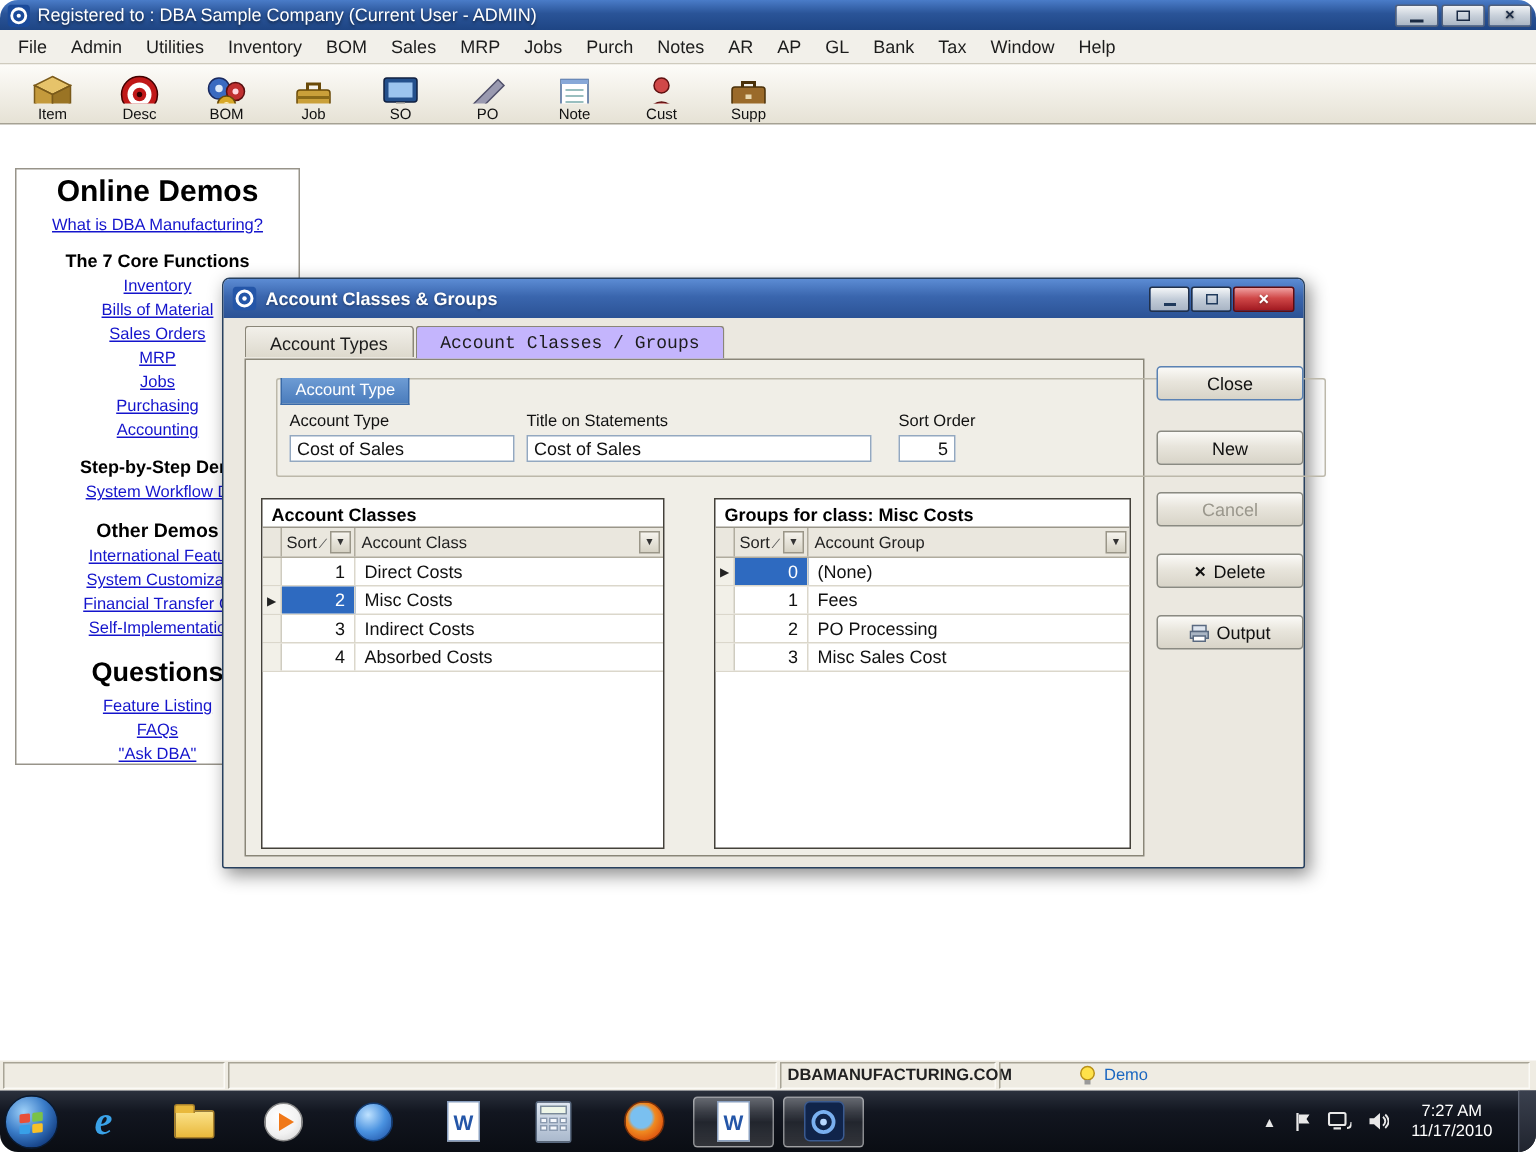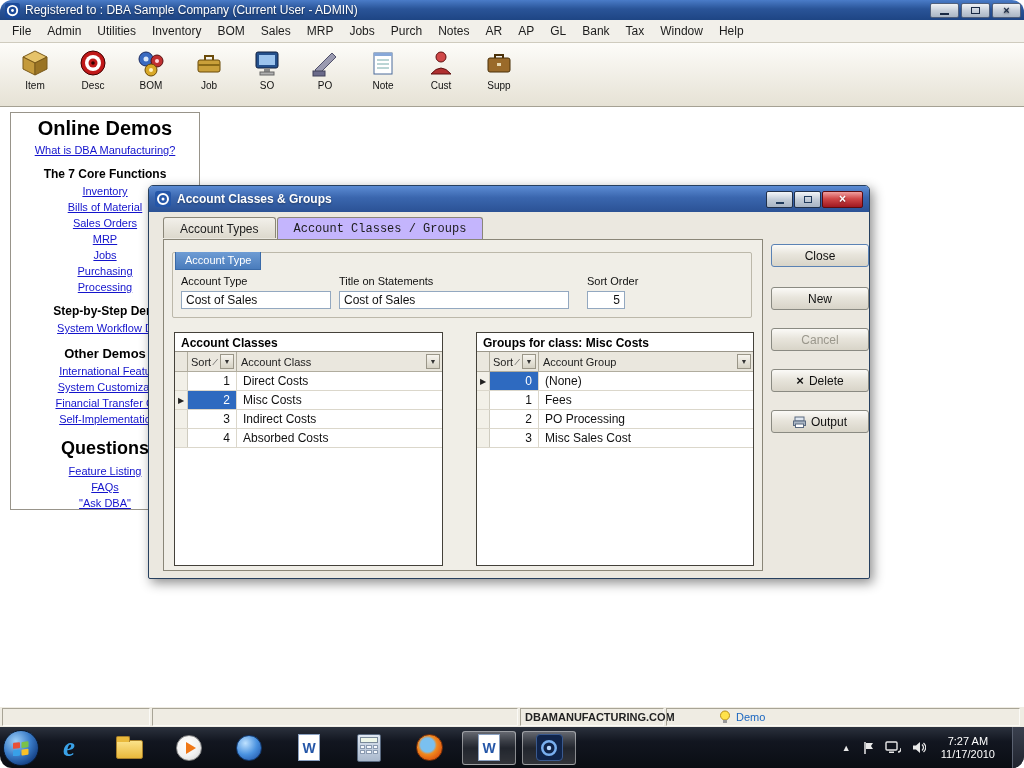--- a/index.html
+++ b/index.html
@@ -19,21 +19,21 @@
     display:flex; align-items:center; justify-content:center; color:#1a2a44; font-size:11px; font-weight:bold; }
   .glyph-bar { width:9px; height:2px; background:#1a2a44; margin-top:7px; }
   .glyph-box { width:9px; height:7px; border:1px solid #1a2a44; }
 
   
   .menubar { position:absolute; top:20px; left:0; right:0; height:23px; background:#f2f0ea;
     border-bottom:1px solid #cfcbbe; display:flex; align-items:center; font-size:12px; color:#1c1c1c; padding-left:4px; }
   .menu-item { padding:3px 8px; }
 
   
-  .toolbar { position:absolute; top:43px; left:0; right:0; height:64px;
+  .toolbar { position:absolute; top:43px; left:0; right:0; height:40px;
     background:linear-gradient(180deg,#fdfcf9,#e6e2d5); border-bottom:1px solid #a5a193;
     display:flex; padding-left:6px; }
   .tb-item { width:58px; display:flex; flex-direction:column; align-items:center; padding-top:5px; }
   .tb-label { font-size:10px; margin-top:2px; color:#111; }
 
   
   .sidebar { position:absolute; left:10px; top:112px; width:190px; height:398px;
     border:1px solid #98948a; background:#fff; text-align:center; overflow:hidden; z-index:5; }
   .sb-title { font-size:20px; font-weight:bold; margin-top:4px; color:#000; }
   .sb-link { display:block; color:#1414cc; text-decoration:underline; font-size:11px; margin:4px 0; cursor:pointer; }
@@ -62,21 +62,21 @@
 
   .tabs { position:absolute; left:14px; top:5px; display:flex; z-index:3; }
   .tab { height:21px; padding:4px 16px 0; font-size:12px; color:#1c1c1c;
     background:linear-gradient(180deg,#f2f0ea,#ddd9cd); border:1px solid #8a8678; border-bottom:none;
     border-radius:3px 3px 0 0; margin-right:1px; }
   .tab.active { background:#c4b5fd; height:22px; margin-bottom:-1px; position:relative; z-index:4;font-family:Liberation Mono, monospace; }
 
   .tabpage { position:absolute; left:14px; top:27px; width:600px; height:332px;
     background:#f0eee7; border:1px solid #8a8678; }
 
-  .groupbox { position:absolute; left:8px; top:12px; width:580px; height:66px;
+  .groupbox { position:absolute; left:20px; top:12px; width:700px; height:66px;
     border:1px solid #bcb8aa; border-radius:2px; }
   .chip { position:absolute; left:2px; top:-1px; background:linear-gradient(180deg,#6e9cd4,#4a7cbc);
     color:#fff; font-size:11px; padding:2px 9px 3px; border:1px solid #3a6aa8; border-top:none; }
   .field { position:absolute; top:22px; }
   .field .flabel { font-size:11px; color:#111; display:block; margin-bottom:3px; }
   .field input { height:18px; border:1px solid #93a8c0; font-size:12px; padding:0 4px;
     background:#fff; font-family:inherit; color:#111; }
 
   .grid { position:absolute; top:92px; background:#fff; border:1px solid #44413a; overflow:hidden; }
   .grid.gleft  { left:10px;  width:269px; height:234px; }
@@ -284,21 +284,21 @@
   <div class="sidebar">
     <div class="sb-title">Online Demos</div>
     <a class="sb-link">What is DBA Manufacturing?</a>
     <div class="sb-head">The 7 Core Functions</div>
     <a class="sb-link">Inventory</a>
     <a class="sb-link">Bills of Material</a>
     <a class="sb-link">Sales Orders</a>
     <a class="sb-link">MRP</a>
     <a class="sb-link">Jobs</a>
     <a class="sb-link">Purchasing</a>
-    <a class="sb-link">Processing</a>
+    <a class="sb-link">Accounting</a>
     <div class="sb-head">Step-by-Step Dem</div>
     <a class="sb-link">System Workflow D</a>
     <div class="sb-head3">Other Demos</div>
     <a class="sb-link">International Featu</a>
     <a class="sb-link">System Customizat</a>
     <a class="sb-link">Financial Transfer O</a>
     <a class="sb-link">Self-Implementatio</a>
     <div class="sb-big">Questions</div>
     <a class="sb-link">Feature Listing</a>
     <a class="sb-link">FAQs</a>

